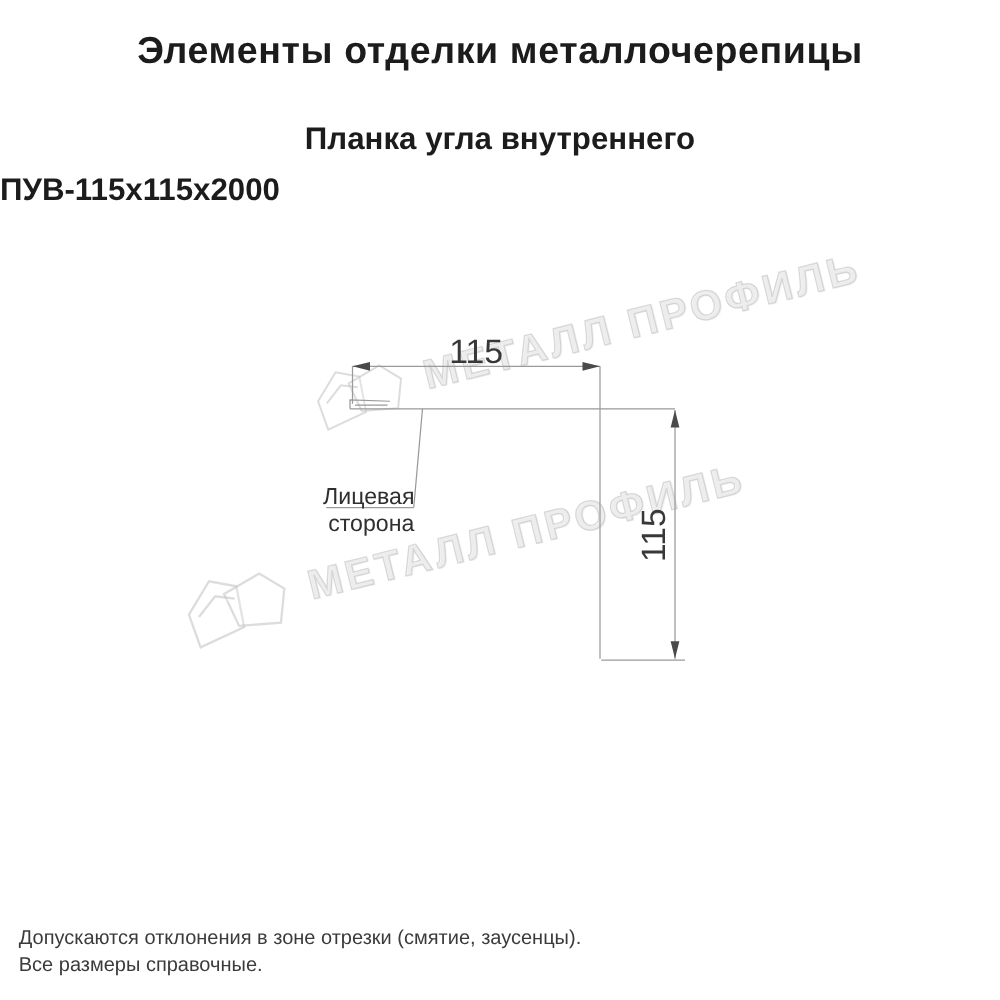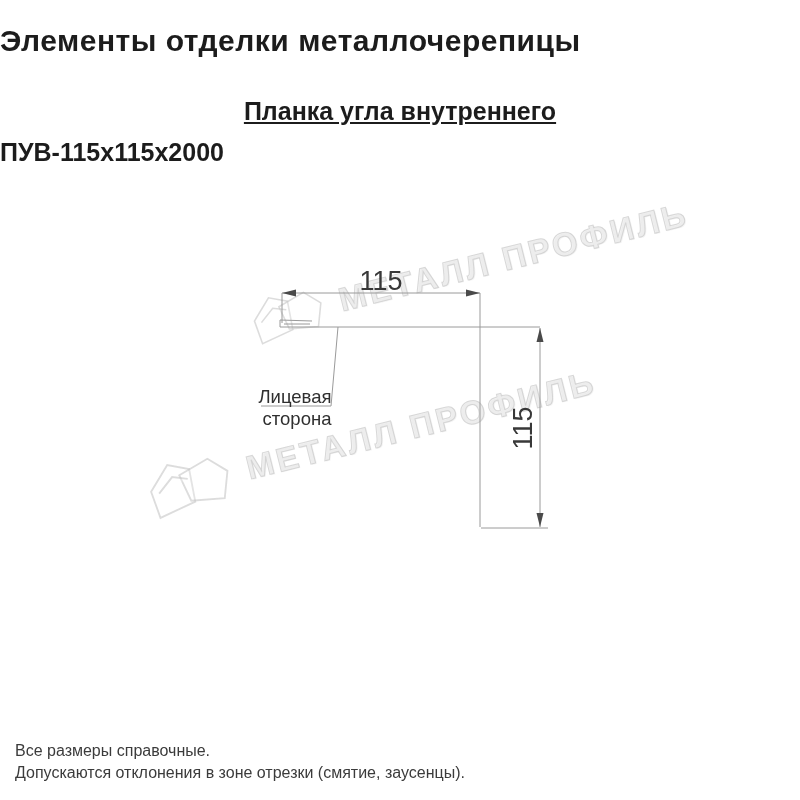--- a/index.html
+++ b/index.html
@@ -3,26 +3,26 @@
 <meta charset="utf-8">
 <style>
   html,body{margin:0;padding:0;}
   body{
     width:800px;height:800px;position:relative;overflow:hidden;
     background:#ffffff;
     font-family:"Liberation Sans", sans-serif;
   }
   .abs{position:absolute;}
   .title{
-    top:24px;left:0;width:800px;text-align:left;
+    top:24px;left:0;width:800px;text-align:center;
     font-size:30px;font-weight:700;color:#1c1c1c;letter-spacing:0.5px;
   }
   .subtitle{
     top:97px;left:0;width:800px;text-align:center;
-    font-size:25px;font-weight:700;color:#1c1c1c;text-decoration:underline;
+    font-size:25px;font-weight:700;color:#1c1c1c;
   }
   .code{
     top:138px;left:0;width:800px;
     font-size:25px;font-weight:700;color:#1c1c1c;
   }
   .wm{
     position:absolute;display:flex;align-items:center;gap:12px;
     transform:rotate(-14deg);transform-origin:0 50%;
     opacity:0.75;pointer-events:none;white-space:nowrap;
   }
@@ -96,15 +96,15 @@
   <polygon class="arrowhead" points="540,527 536.5,513 543.5,513"></polygon>
   <text class="dim-text" x="523" y="437" text-anchor="middle" transform="rotate(-90 523 428)">115</text>
 
   <line class="thin" x1="338" y1="327" x2="331" y2="406"></line>
   <line class="thin" x1="261" y1="406" x2="331" y2="406"></line>
   <text class="face-text" x="295" y="403" text-anchor="middle">Лицевая</text>
   <text class="face-text" x="297" y="425" text-anchor="middle">сторона</text>
 </svg>
 
 <div class="abs footer">
+  <div>Допускаются отклонения в зоне отрезки (смятие, заусенцы).</div>
   <div>Все размеры справочные.</div>
-  <div>Допускаются отклонения в зоне отрезки (смятие, заусенцы).</div>
 </div>
 
 </body></html>

